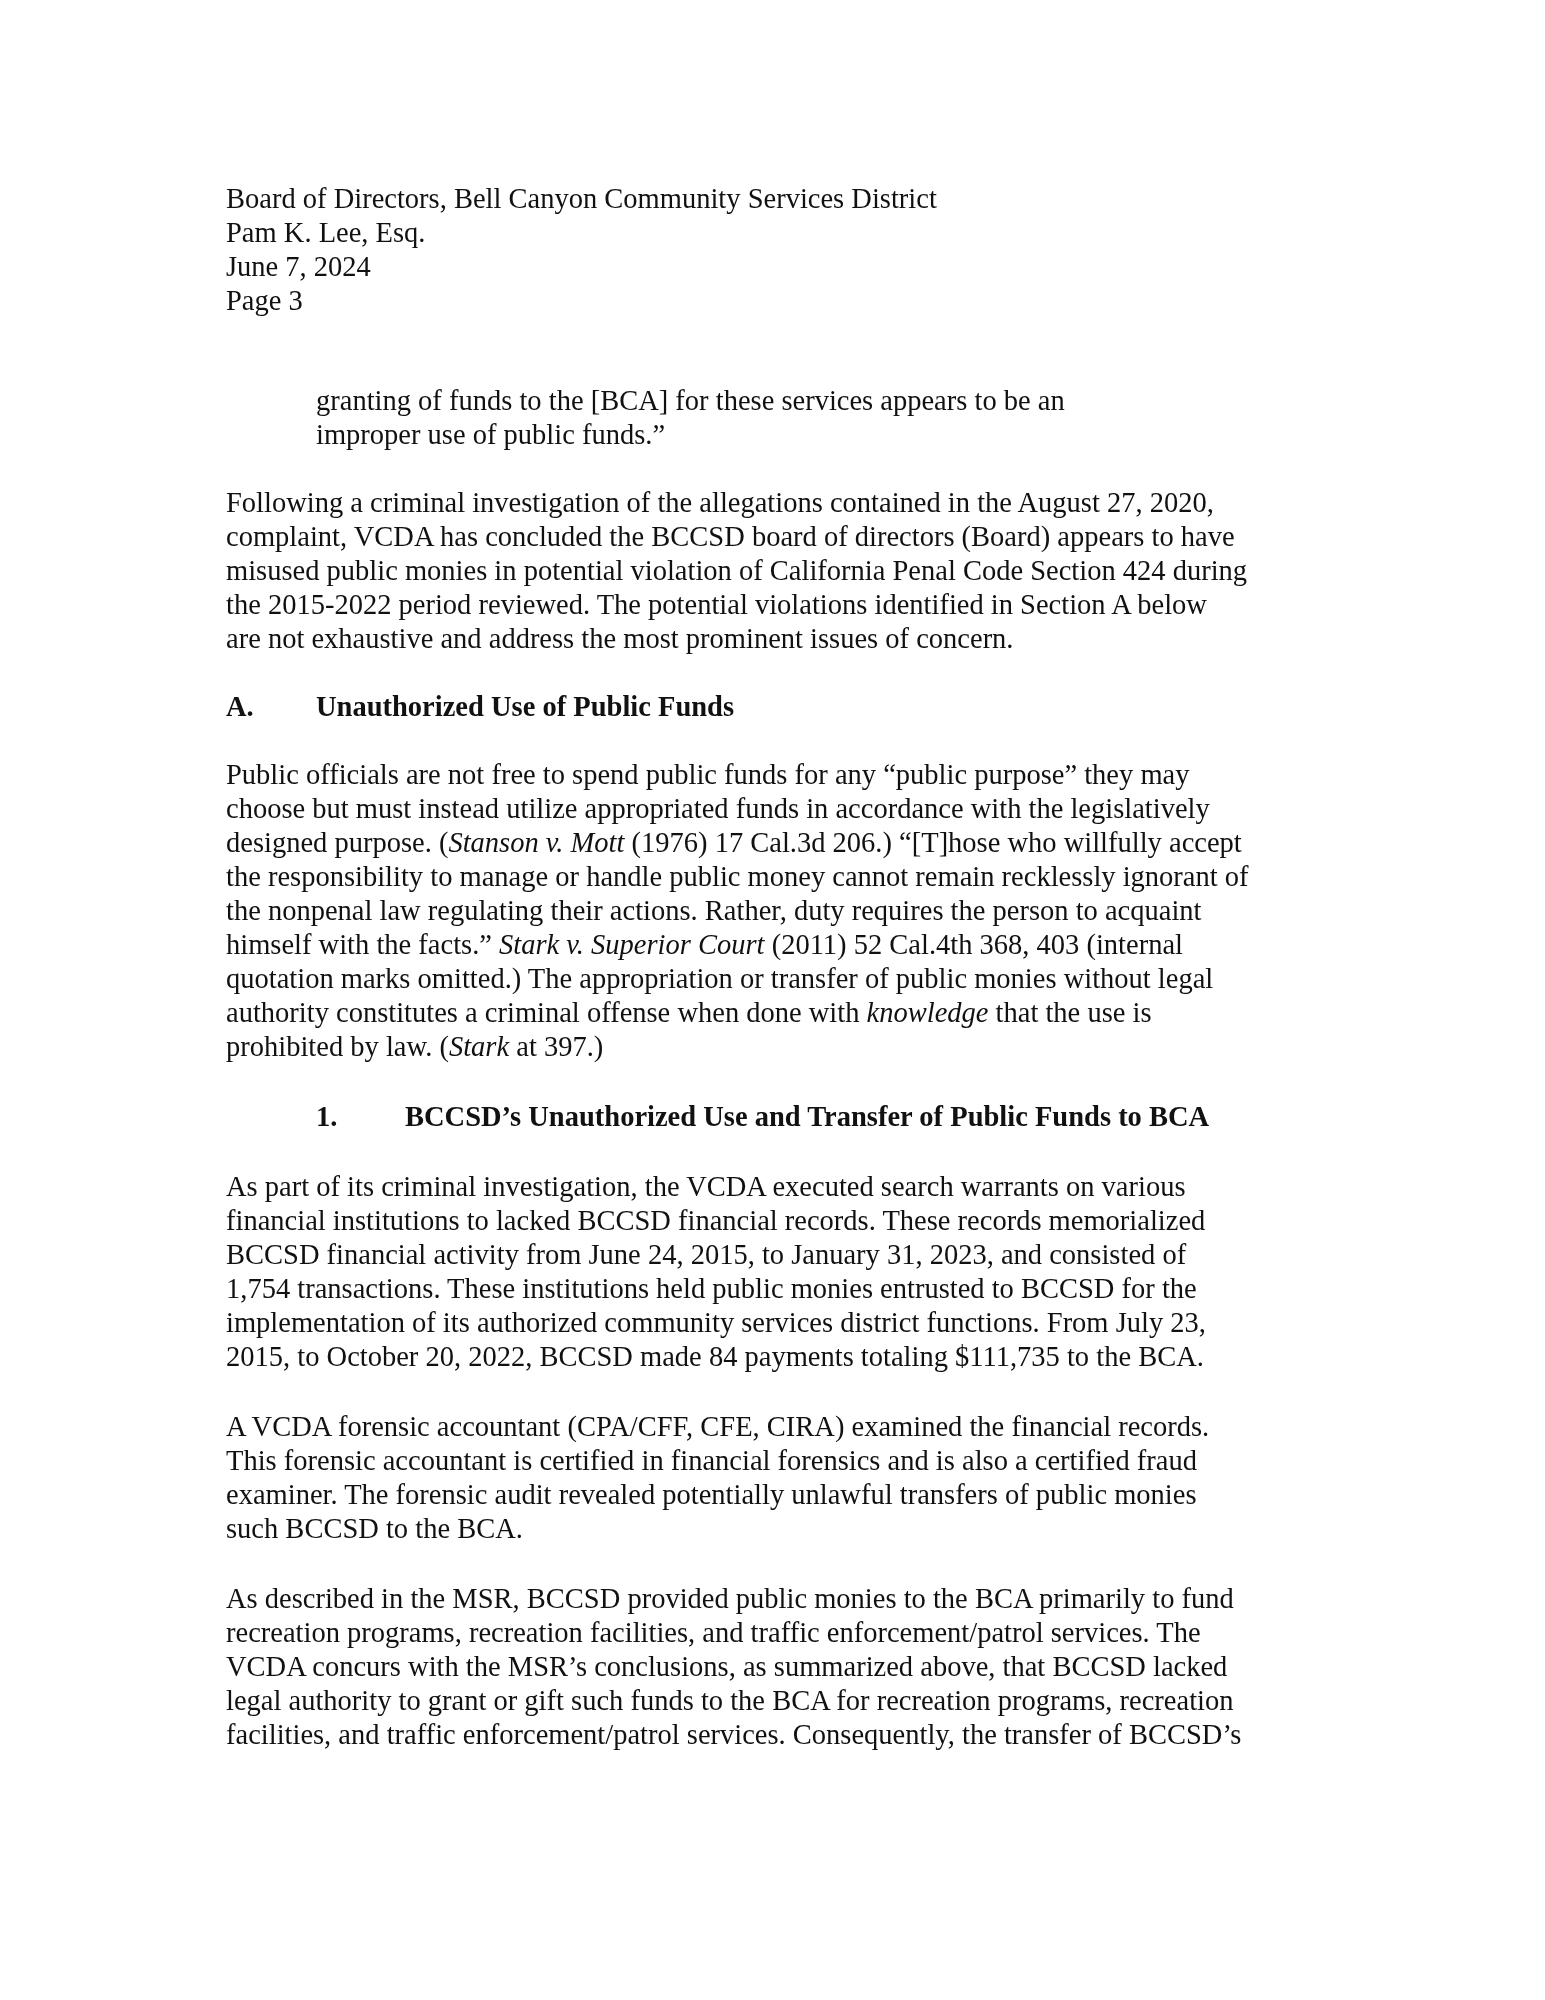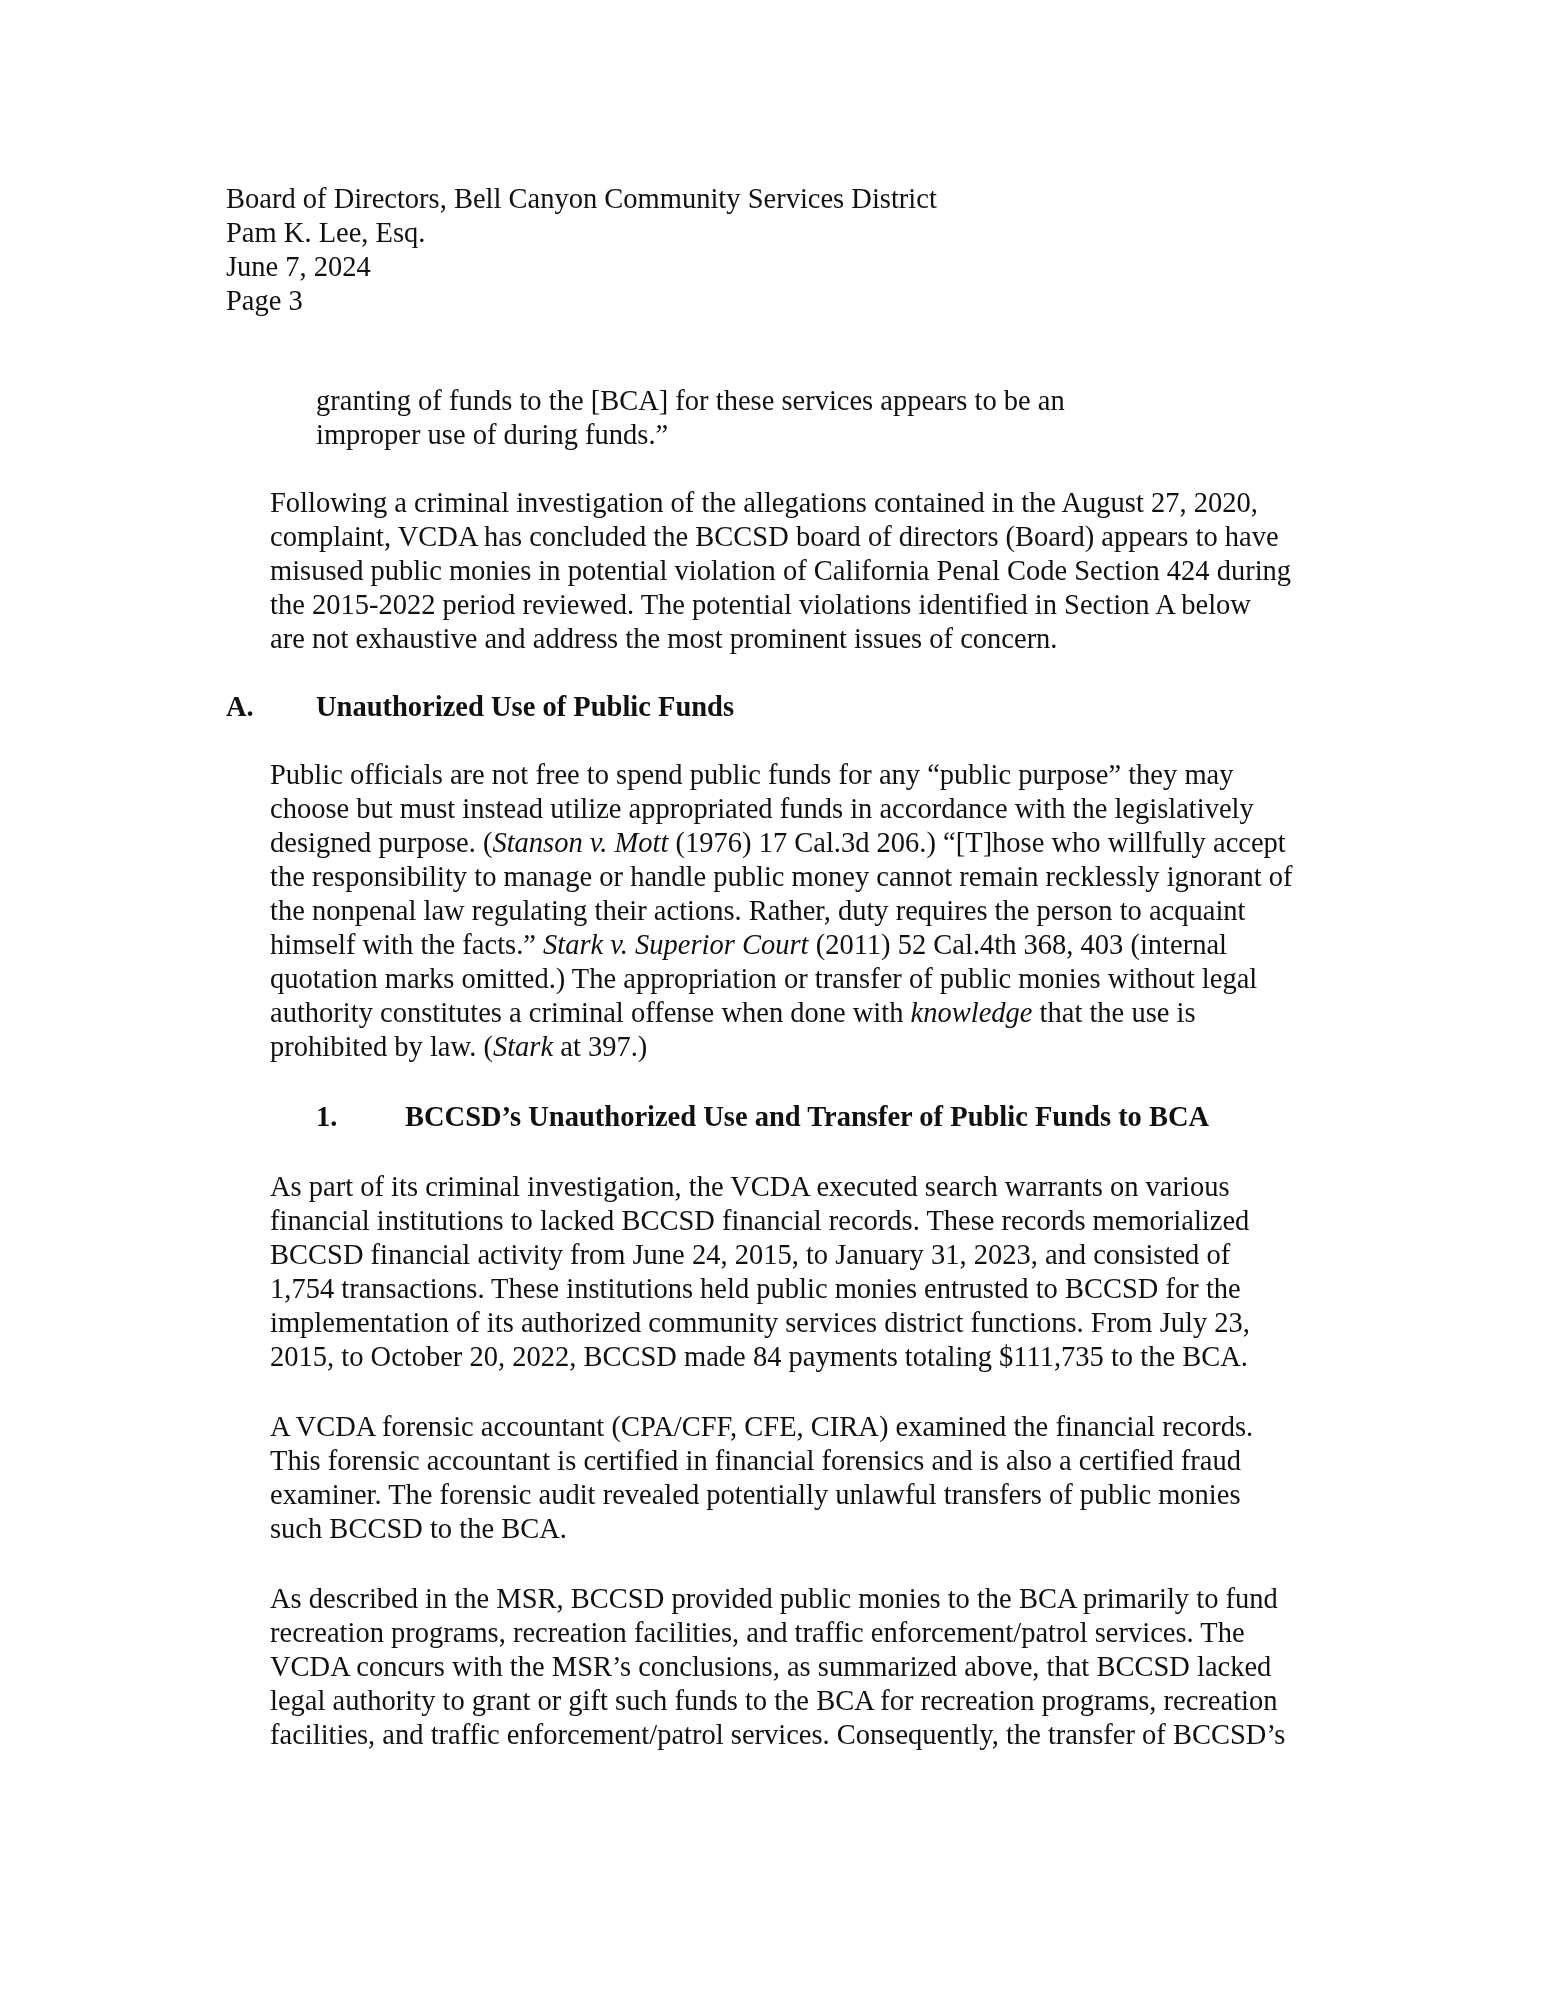--- a/index.html
+++ b/index.html
@@ -2,40 +2,40 @@
 <html><head>
 <meta charset="utf-8">
 <style>
   html, body { margin: 0; padding: 0; background: #ffffff; }
   body { width: 1545px; height: 2000px; position: relative; overflow: hidden;
          font-family: "Liberation Serif", "DejaVu Serif", serif; color: #111; }
   .page { position: absolute; left: 0; top: 0; width: 1545px; height: 2000px; }
   .line { position: absolute; font-size: 28.5px; line-height: 34px; white-space: nowrap; }
   .hdr { left: 226px; }
   .quote { left: 316px; }
-  .body { left: 226px; margin-left: 44px; }
+  .body { left: 226px; }
   .heading { font-weight: bold; }
   .u { text-decoration-thickness: 2px; text-underline-offset: 4px; }
   em { font-style: italic; }
 </style>
 </head>
 <body>
 
 <div class="page">
 
   <div>
     <div class="line hdr" style="top:182px">Board of Directors, Bell Canyon Community Services District</div>
     <div class="line hdr" style="top:216px">Pam K. Lee, Esq.</div>
     <div class="line hdr" style="top:250px">June 7, 2024</div>
     <div class="line hdr" style="top:284px">Page 3</div>
   </div>
 
   <div>
     <div class="line quote" style="top:384px">granting of funds to the [BCA] for these services appears to be an</div>
-    <div class="line quote" style="top:418px">improper use of during funds.”</div>
+    <div class="line quote" style="top:418px">improper use of public funds.”</div>
   </div>
 
   <div>
     <div class="line body" style="top:486px">Following a criminal investigation of the allegations contained in the August 27, 2020,</div>
     <div class="line body" style="top:520px">complaint, VCDA has concluded the BCCSD board of directors (Board) appears to have</div>
     <div class="line body" style="top:554px">misused public monies in potential violation of California Penal Code Section 424 during</div>
     <div class="line body" style="top:588px">the 2015-2022 period reviewed. The potential violations identified in Section A below</div>
     <div class="line body" style="top:622px">are not exhaustive and address the most prominent issues of concern.</div>
   </div>
 

